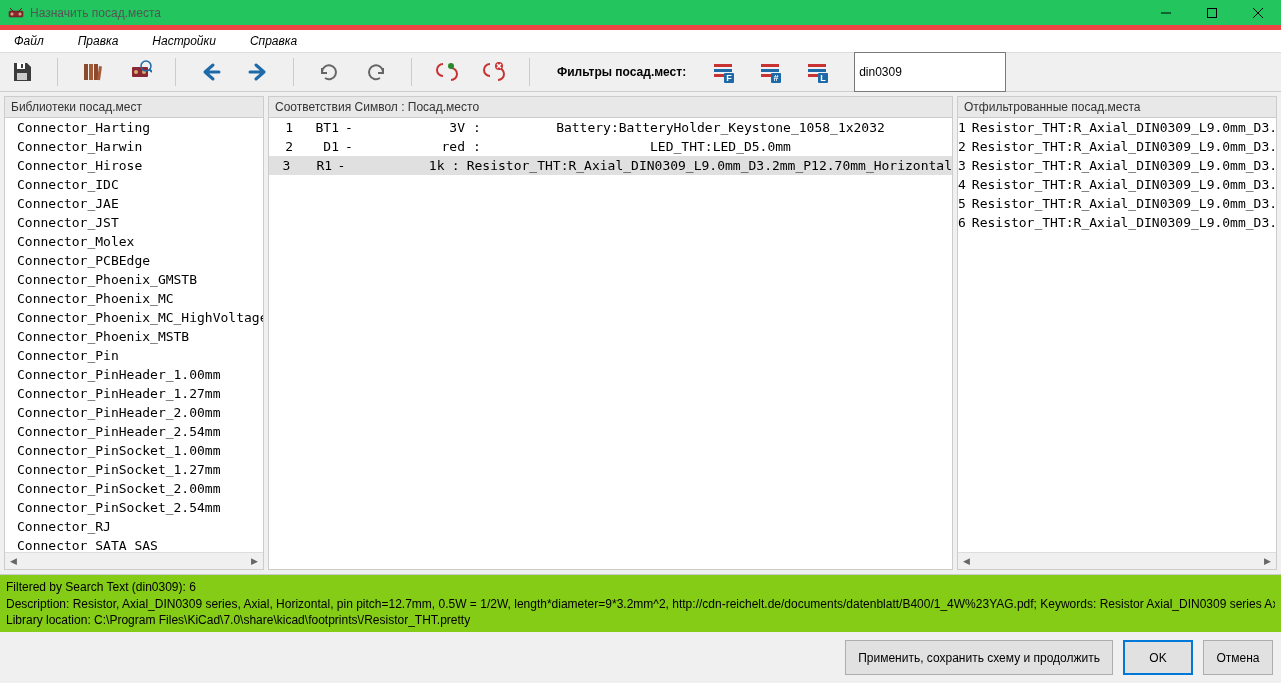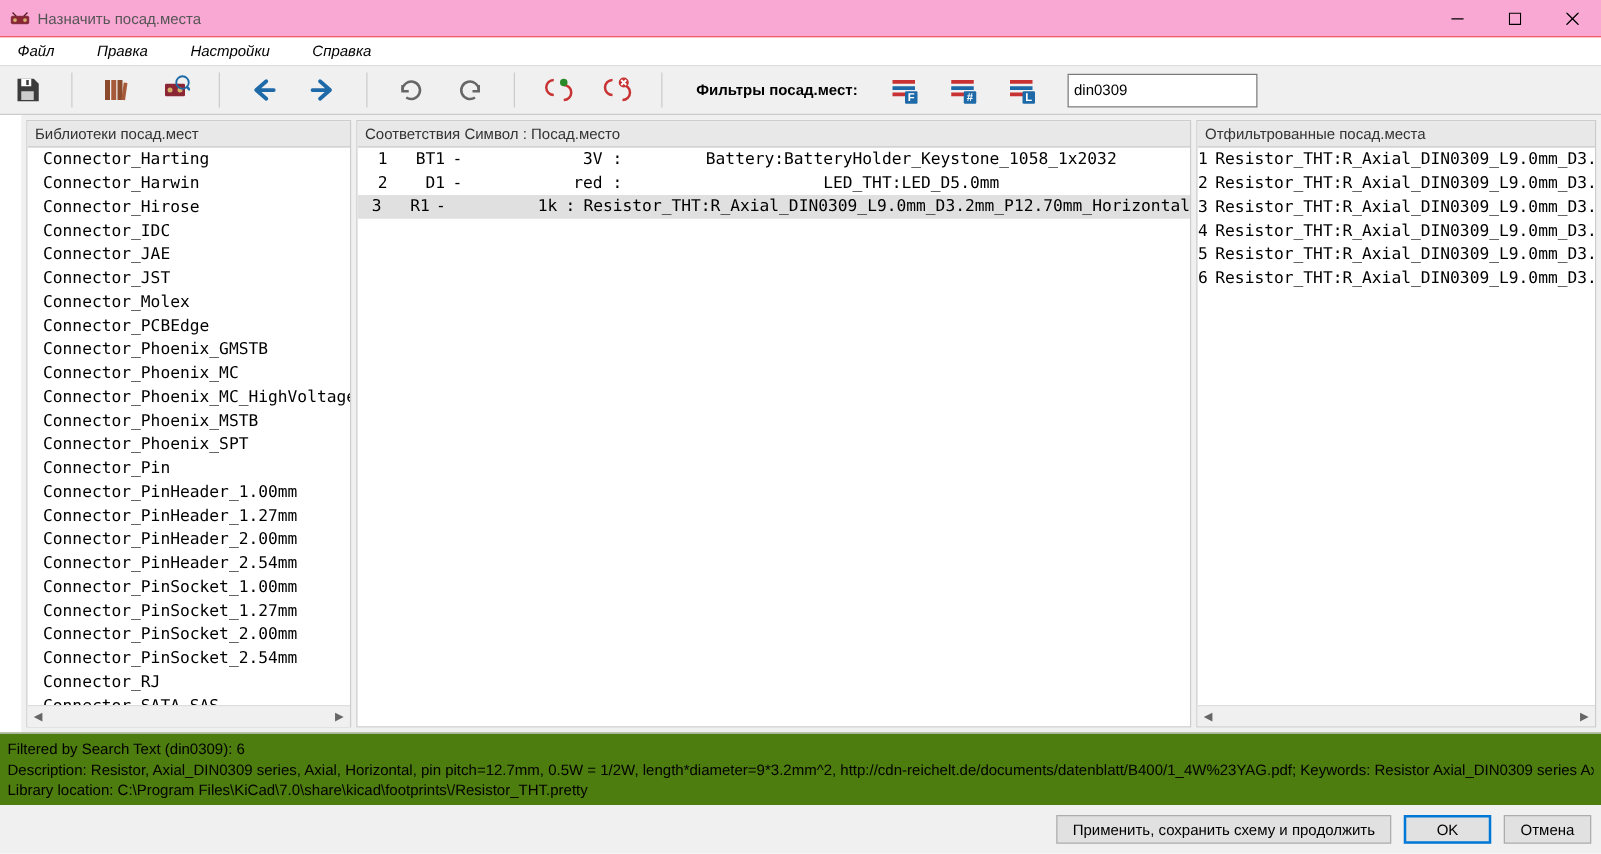--- a/index.html
+++ b/index.html
@@ -9,25 +9,25 @@
   background: #fff;
   color: #000;
   width: 1281px;
   height: 683px;
   display: flex;
   flex-direction: column;
   overflow: hidden;
 }
 .titlebar {
   height: 30px;
-  background: #f9a8d4;
+  background: #22c55e;
   display: flex;
   align-items: center;
   padding-left: 8px;
-  border-bottom: 1px solid #ef4444;
+  border-bottom: 5px solid #ef4444;
 }
 .titlebar-icon { width: 16px; height: 16px; margin-right: 6px; }
 .titlebar-title { color: #555; flex: 1; }
 .titlebar-buttons { display: flex; }
 .titlebar-btn {
   width: 46px; height: 30px;
   display: flex; align-items: center; justify-content: center;
   color: #333;
 }
 .menubar {
@@ -52,35 +52,34 @@
 }
 .tool-btn {
   width: 32px; height: 32px;
   display: flex; align-items: center; justify-content: center;
   border: 1px solid transparent;
   border-radius: 2px;
 }
 .tool-sep { width: 1px; height: 28px; background: #ccc; margin: 0 4px; }
 .filter-label { font-weight: bold; margin: 0 6px 0 8px; }
 .filter-input {
-  width: 152px; height: 27px;
+  width: 152px; height: 40px;
   border: 1px solid #7a7a7a;
   padding: 0 4px;
   font-family: inherit;
   font-size: 12px;
   margin-left: 6px;
 }
 .main {
   flex: 1;
   display: flex;
   overflow: hidden;
   background: #f0f0f0;
   padding: 4px;
   gap: 4px;
-  margin-left: 17px;
 }
 .panel {
   display: flex;
   flex-direction: column;
   background: #fff;
   border: 1px solid #ccc;
   overflow: hidden;
 }
 .panel-left { width: 260px; }
 .panel-mid { flex: 1; }
@@ -132,35 +131,35 @@
   align-items: center;
 }
 .h-scrollbar .track { flex: 1; position: relative; height: 100%; }
 .h-scrollbar .arrow {
   width: 17px; height: 17px;
   display: flex; align-items: center; justify-content: center;
   color: #666;
   font-size: 9px;
 }
 .status-area {
-  background: #4d7c0f;
+  background: #84cc16;
   padding: 4px 6px;
   border-top: 1px solid #ccc;
   font-size: 12px;
   line-height: 1.35;
 }
 .button-bar {
   background: #f0f0f0;
   padding: 8px;
   display: flex;
   justify-content: flex-end;
   gap: 10px;
 }
 .dlg-btn {
-  height: 23px;
+  height: 35px;
   padding: 0 12px;
   border: 1px solid #adadad;
   background: #e1e1e1;
   font-family: inherit;
   font-size: 12px;
   min-width: 70px;
 }
 .dlg-btn.primary { border: 2px solid #0078d7; }
 svg { display: block; }
 </style>
@@ -310,21 +309,20 @@
         <div class="lib-item">Connector_Hirose</div>
         <div class="lib-item">Connector_IDC</div>
         <div class="lib-item">Connector_JAE</div>
         <div class="lib-item">Connector_JST</div>
         <div class="lib-item">Connector_Molex</div>
         <div class="lib-item">Connector_PCBEdge</div>
         <div class="lib-item">Connector_Phoenix_GMSTB</div>
         <div class="lib-item">Connector_Phoenix_MC</div>
         <div class="lib-item">Connector_Phoenix_MC_HighVoltage</div>
         <div class="lib-item">Connector_Phoenix_MSTB</div>
-        <div class="lib-item">Connector_Phoenix_SPT</div>
         <div class="lib-item">Connector_Pin</div>
         <div class="lib-item">Connector_PinHeader_1.00mm</div>
         <div class="lib-item">Connector_PinHeader_1.27mm</div>
         <div class="lib-item">Connector_PinHeader_2.00mm</div>
         <div class="lib-item">Connector_PinHeader_2.54mm</div>
         <div class="lib-item">Connector_PinSocket_1.00mm</div>
         <div class="lib-item">Connector_PinSocket_1.27mm</div>
         <div class="lib-item">Connector_PinSocket_2.00mm</div>
         <div class="lib-item">Connector_PinSocket_2.54mm</div>
         <div class="lib-item">Connector_RJ</div>

